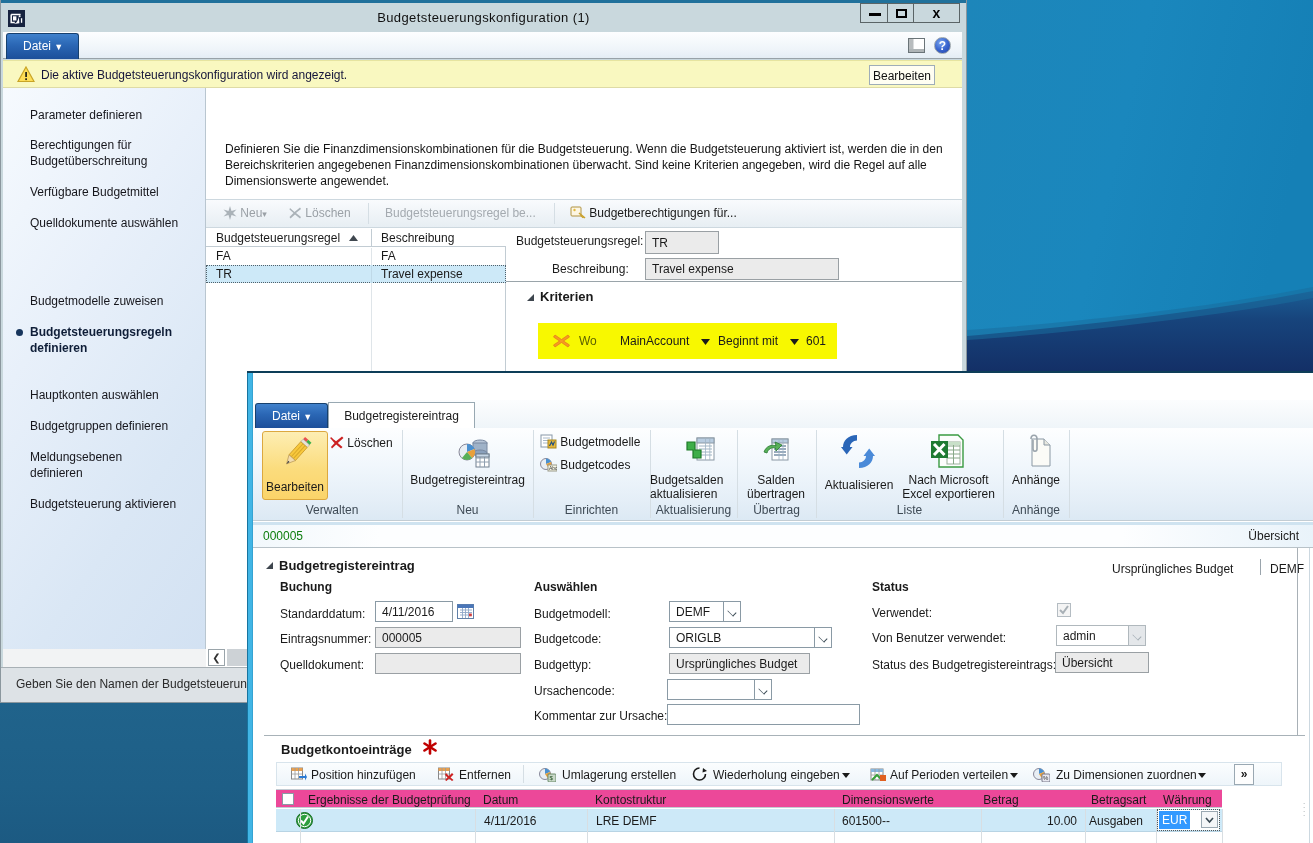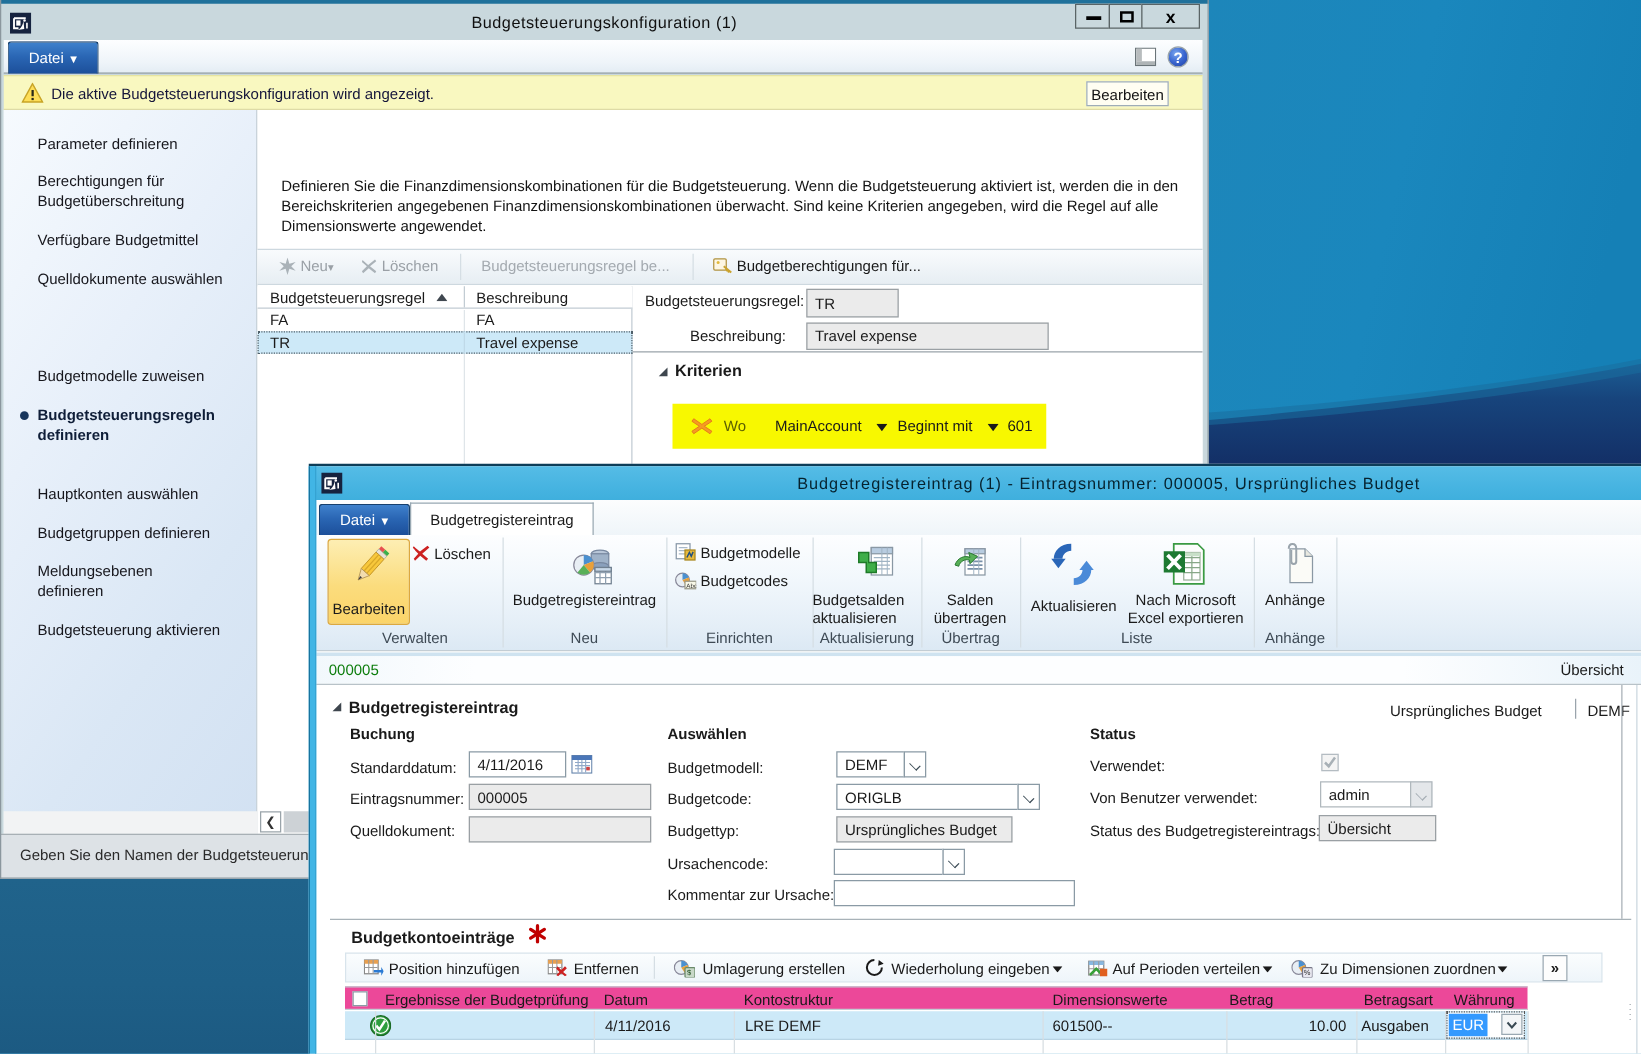--- a/index.html
+++ b/index.html
@@ -208,31 +208,20 @@
     </div>
   </div>
   <div class="abs" id="w1-status">
       <div style="position:absolute; left:16px; top:9px;">Geben Sie den Namen der Budgetsteuerung</div>
     </div>
   <div style="position:absolute; left:0; top:0; width:967px; height:703px; border:1px solid #8b979e; border-top:none; box-sizing:border-box;"></div>
 </div>
 
 <div class="abs" id="win2">
   <div class="abs" id="w2-topline"></div>
-  <div class="abs" id="w2-titlebar">
-    <div class="txt">Budgetregistereintrag (1) - Eintragsnummer: 000005, Ursprüngliches Budget</div>
-    <svg style="position:absolute; left:10px; top:5px;" width="17" height="17" viewBox="0 0 17 17">
-        <rect width="17" height="17" fill="#16233f"></rect>
-        <path d="M3.2 4.6 L12.6 4.6 M3.2 4.6 L3.2 12.6 L6.8 12.6" fill="none" stroke="#fff" stroke-width="1.5"></path>
-        <rect x="5" y="6.3" width="3.4" height="4.2" fill="#fff"></rect>
-        <path d="M5.8 14 C 8.8 13.6 10.4 9.5 10.8 6.6 L11.4 13.2 Z" fill="#fff"></path>
-        <circle cx="11.6" cy="6.3" r="1" fill="#fff"></circle>
-        <rect x="12.9" y="8.2" width="1.3" height="4.6" fill="#fff"></rect>
-      </svg>
-  </div>
   <div class="abs" id="w2-tabrow">
     <div class="datei-btn" style="left:2px; top:3px; width:73px; height:25px; padding:5px 0 0 16px;">Datei <span style="font-size:9px;">▼</span></div>
     <div style="position:absolute; left:75px; top:2px; width:147px; height:26px; background:#fff; border:1px solid #98a8b2; border-bottom:none; text-align:center; padding-top:6px;">Budgetregistereintrag</div>
   </div>
   <div class="abs" id="w2-ribbon">
 
     <div style="position:absolute; left:9px; top:3px; width:66px; height:69px; background:linear-gradient(180deg,#fdeeb3 0%,#fbdc7d 55%,#fbd469 100%); border:1px solid #dca83f; border-radius:3px;">
       <svg style="position:absolute; left:16px; top:4px;" width="34" height="34" viewBox="0 0 34 34">
         <g transform="rotate(42 17 17)">
             <rect x="13" y="-1" width="4.3" height="3" fill="#e85050"></rect>

